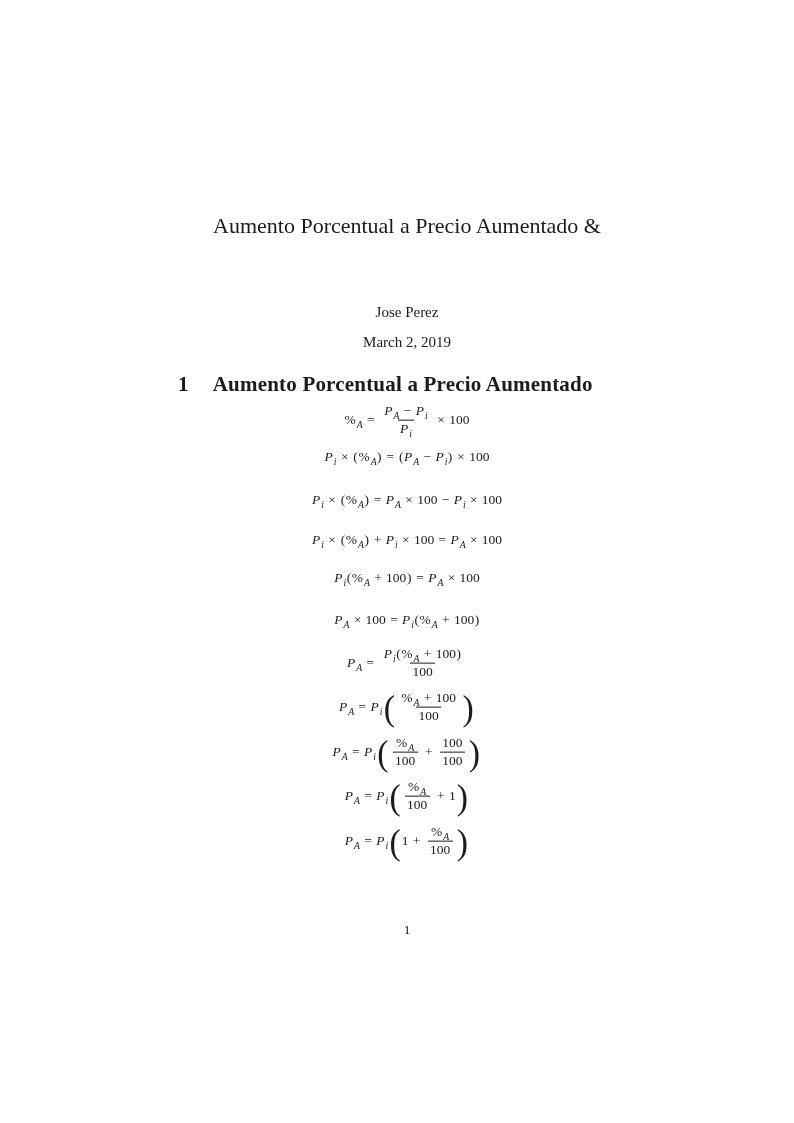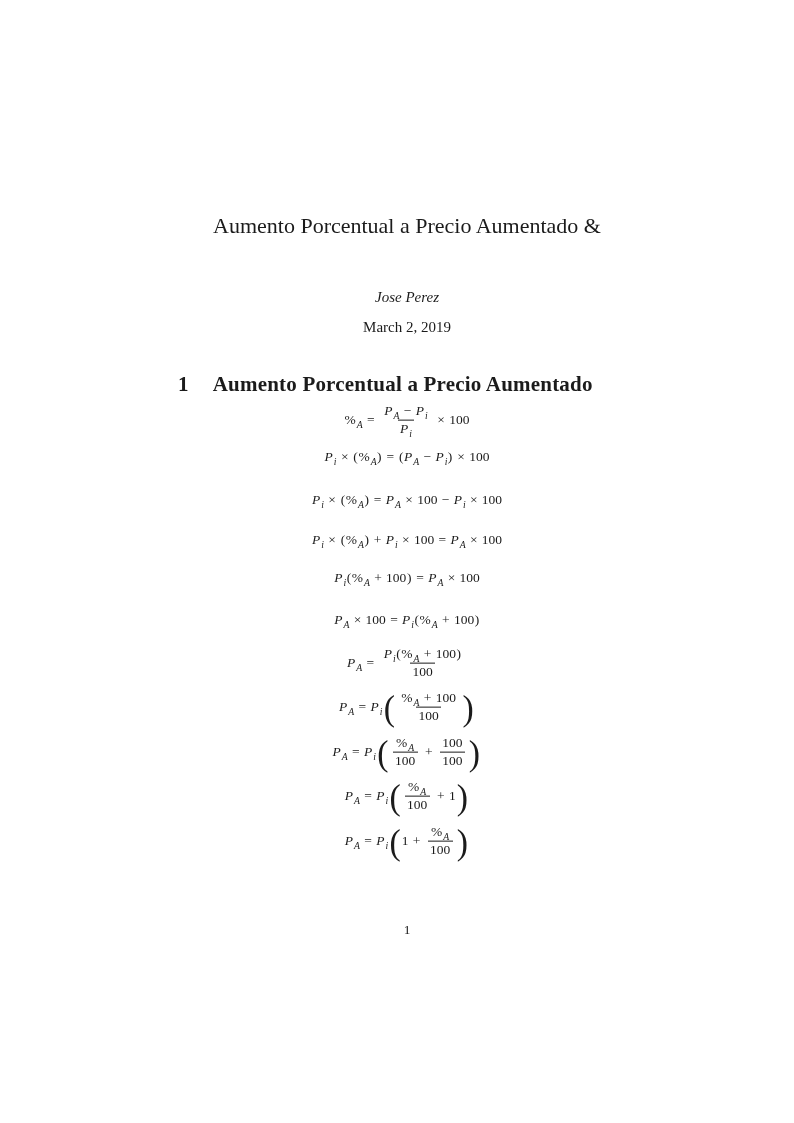--- a/index.html
+++ b/index.html
@@ -51,23 +51,23 @@
 </style>
 </head>
 <body>
 
 <div class="page">
 
   <div class="centered-row doc-title" style="top:211px;">
     <div>Aumento Porcentual a Precio Aumentado &amp;</div>
   </div>
 
-  <div class="centered-row byline" style="top:289px;font-style:italic;">Jose Perez</div>
-
-  <div class="centered-row byline" style="top:319px;">March 2, 2019</div>
+  <div class="centered-row byline" style="top:304px;">Jose Perez</div>
+
+  <div class="centered-row byline" style="top:334px;">March 2, 2019</div>
 
   <div class="section-heading">
     <span class="section-number">1</span>
     <span>Aumento Porcentual a Precio Aumentado</span>
   </div>
 
   <div>
       <div class="eq" style="top: 420px;">
         <span class="m-numb">
           <span class="m-base">%</span>

